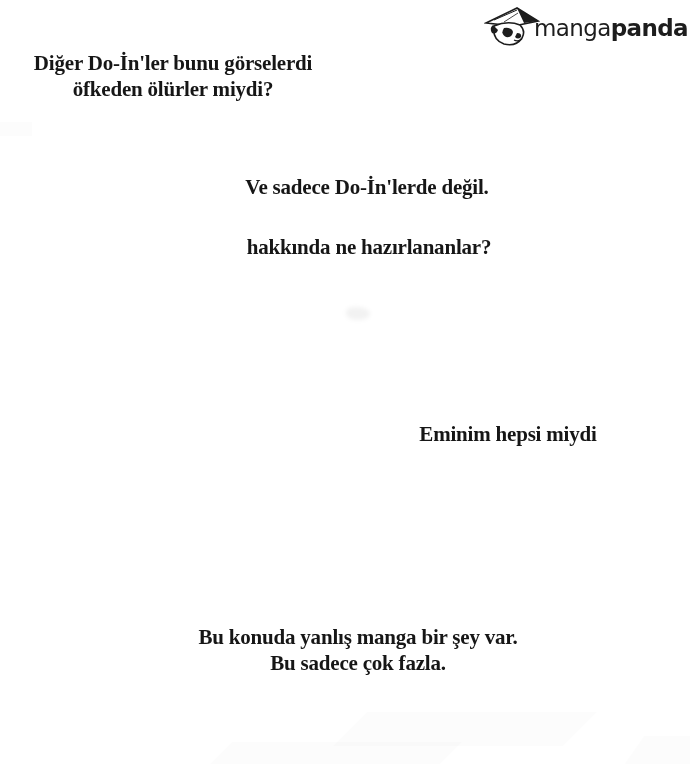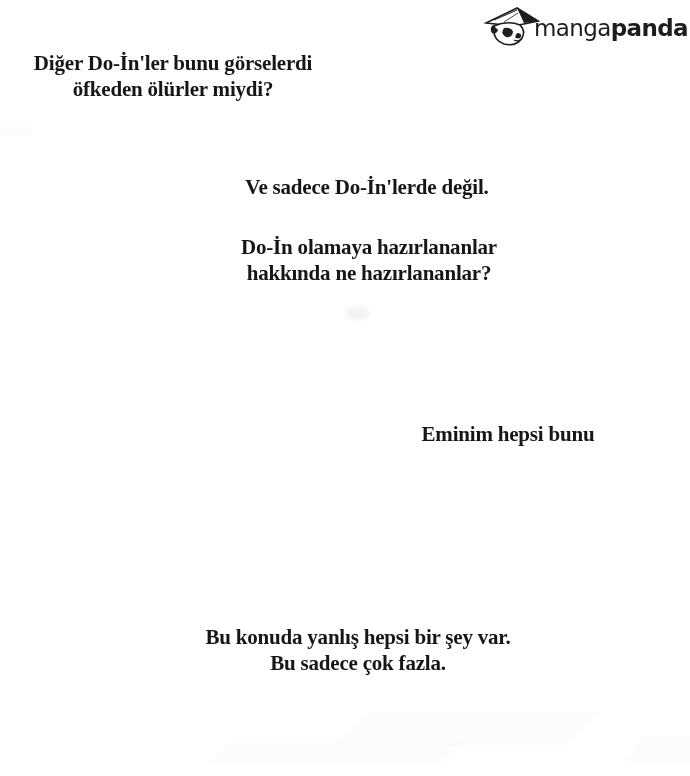--- a/index.html
+++ b/index.html
@@ -108,30 +108,29 @@
   <div class="tb tb1">
     <div>Diğer Do-İn'ler bunu görselerdi</div>
     <div>öfkeden ölürler miydi?</div>
   </div>
 
   <div class="tb tb2">
     <div>Ve sadece Do-İn'lerde değil.</div>
   </div>
 
   <div class="tb tb3">
-    <div>Do-İn olamaya hazırlananlar</div>
     <div>hakkında ne hazırlananlar?</div>
   </div>
 
   <div class="tb tb4">
-    <div>Eminim hepsi bunu</div>
+    <div>Eminim hepsi miydi</div>
   </div>
 
   <div class="tb tb5">
-    <div>Bu konuda yanlış hepsi bir şey var.</div>
+    <div>Bu konuda yanlış manga bir şey var.</div>
     <div>Bu sadece çok fazla.</div>
   </div>
 
   <div class="watermark-smudge"></div>
   <div class="scan-band band-a"></div>
   <div class="scan-band band-b"></div>
   <div class="scan-band band-c"></div>
   <div class="scan-band band-d"></div>
 
 </div>

